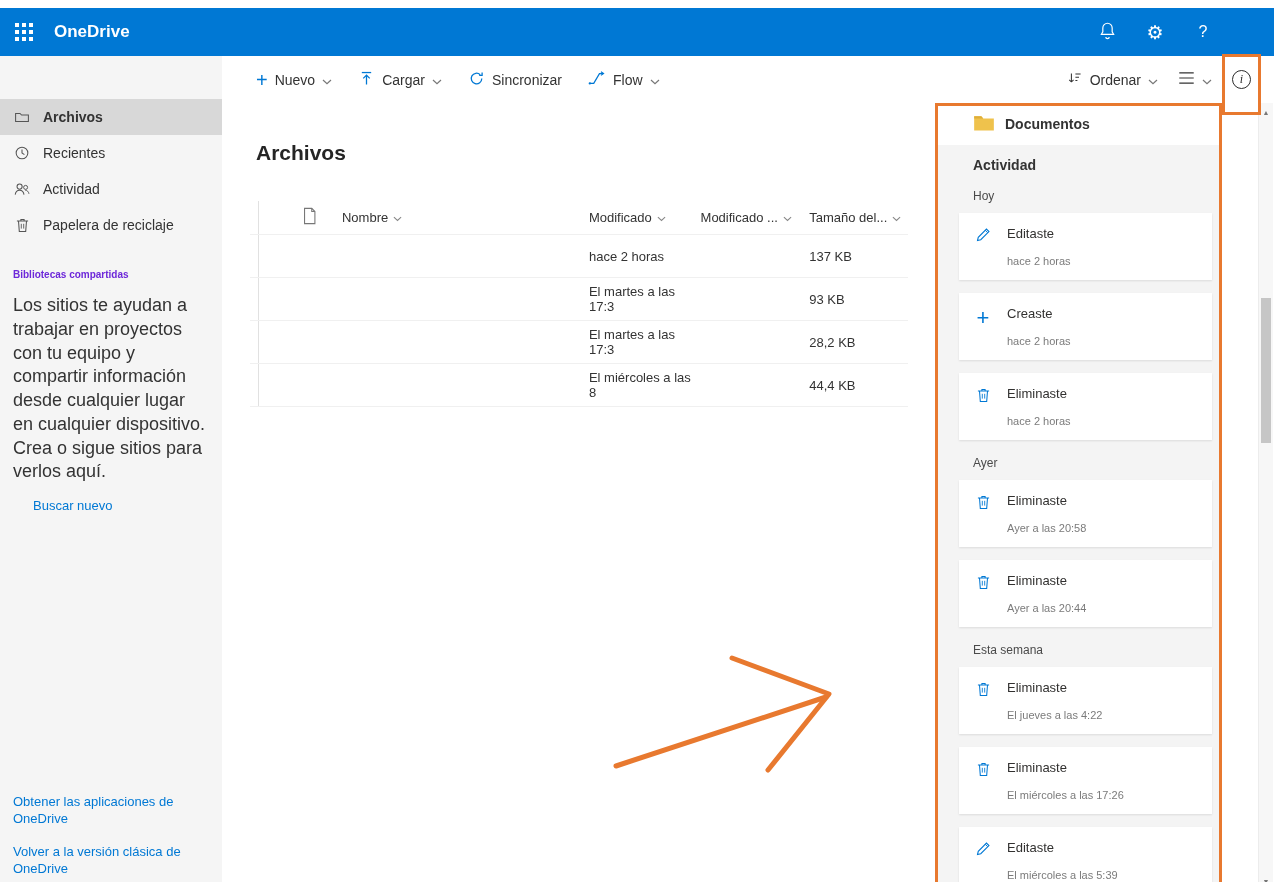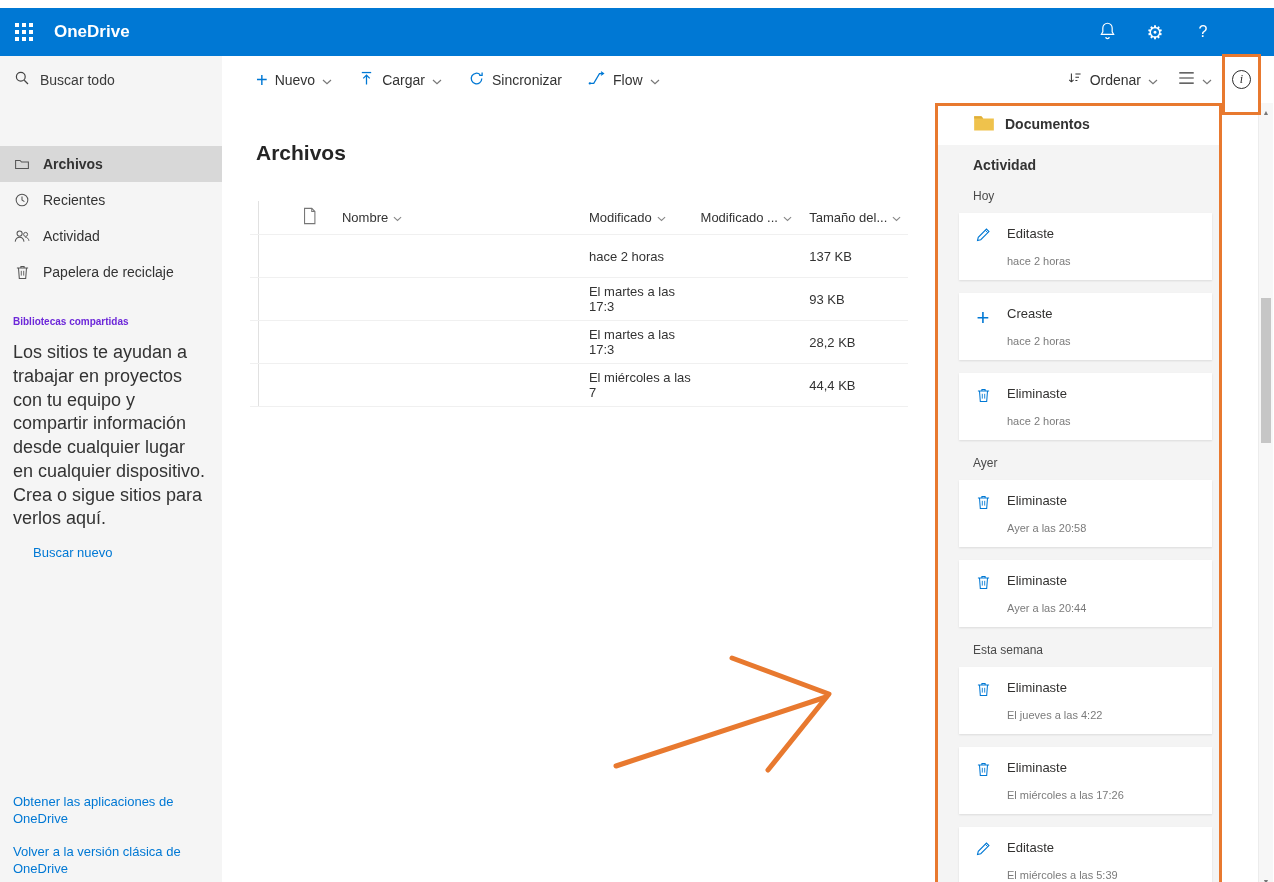--- a/index.html
+++ b/index.html
@@ -111,29 +111,20 @@
       <button class="tb-btn">
         <span class="gear-glyph">⚙</span>
       </button>
       <button class="tb-btn">
         <span class="help-glyph">?</span>
       </button>
     </div>
   </header>
 
   <nav class="sidebar">
-    <div class="search-row">
-      <span>
-        <svg width="16" height="16" viewBox="0 0 20 20">
-            <circle cx="8.5" cy="8.5" r="5.5" fill="none" stroke="#444" stroke-width="1.5"></circle>
-            <line x1="12.8" y1="12.8" x2="17.5" y2="17.5" stroke="#444" stroke-width="1.5"></line>
-          </svg>
-      </span>
-      <input class="search-input" type="text" placeholder="Buscar todo" style="">
-    </div>
 
     <div class="nav">
       <div class="nav-item selected">
         <span class="nav-ico">
           <svg width="16" height="16" viewBox="0 0 20 20">
               <path d="M2 15.5v-10h5.5l2 2H18v8z" fill="none" stroke="#555" stroke-width="1.3"></path>
             </svg>
         </span>
         <span>Archivos</span>
       </div>
@@ -302,21 +293,21 @@
         <div class="cell-icon"></div>
         <div class="cell-name"></div>
         <div class="cell-mod">El martes a las 17:3</div>
         <div class="cell-modby"></div>
         <div class="cell-size">28,2 KB</div>
       </div>
       <div class="trow">
         <div class="cell-sel"></div>
         <div class="cell-icon"></div>
         <div class="cell-name"></div>
-        <div class="cell-mod">El miércoles a las 7</div>
+        <div class="cell-mod">El miércoles a las 8</div>
         <div class="cell-modby"></div>
         <div class="cell-size">44,4 KB</div>
       </div>
     </div>
   </main>
 
   <aside class="details">
     <div class="details-header">
       <span>
         <svg width="22" height="17" viewBox="0 0 24 19">

